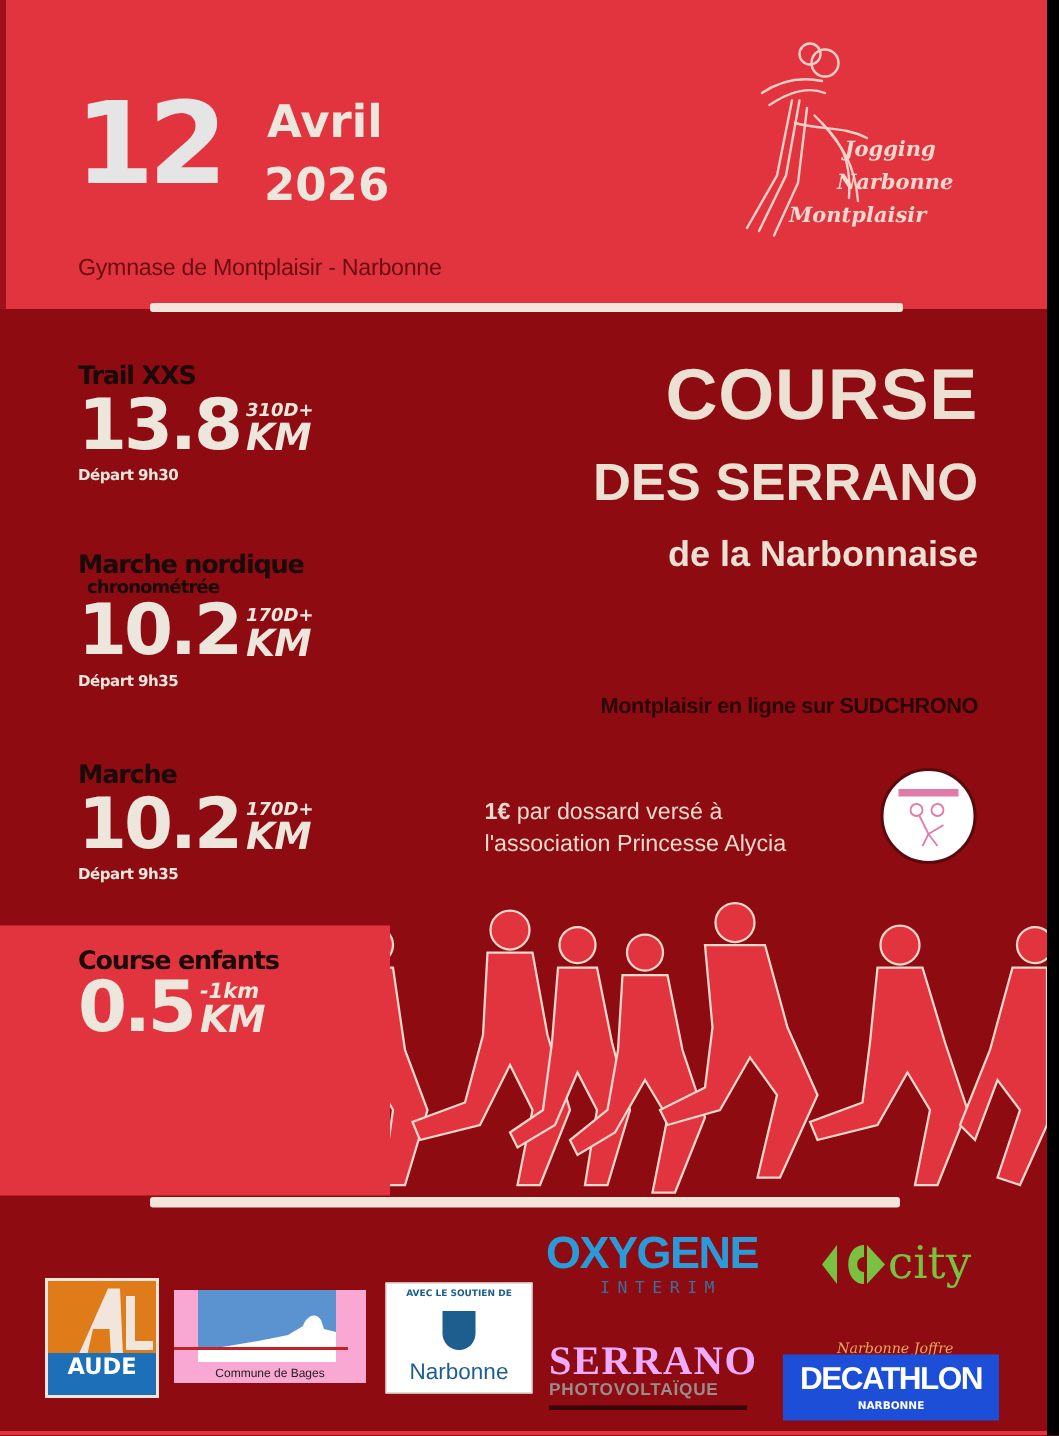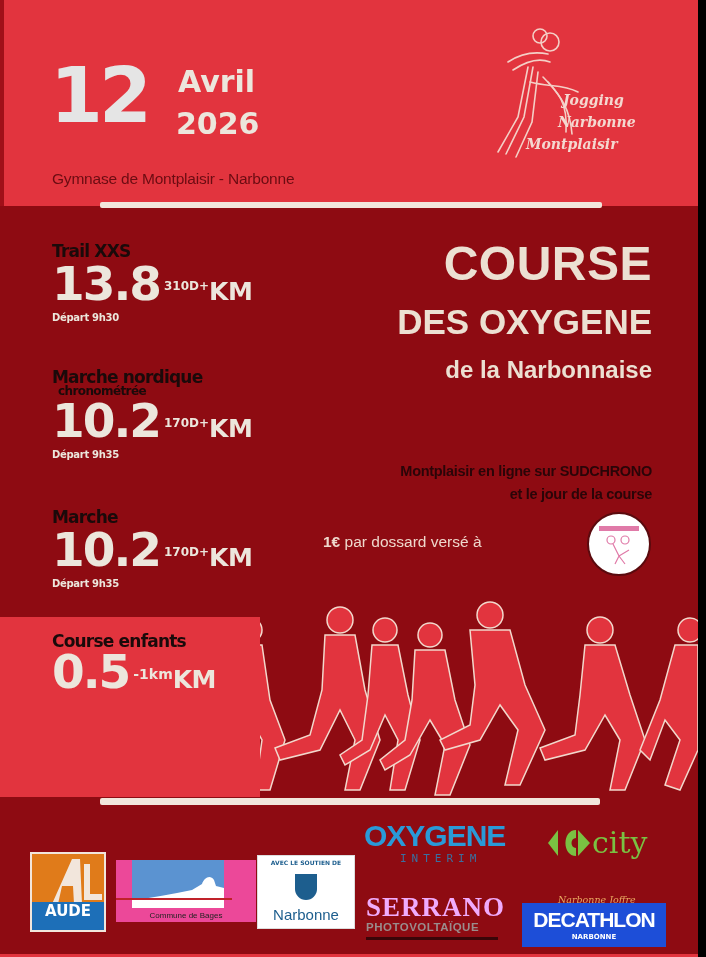--- a/index.html
+++ b/index.html
@@ -12,38 +12,38 @@
   .year { position:absolute; left:176px; top:108px; font-weight:bold; font-size:30px; line-height:32px; color:#ece6dc; }
   .venue { position:absolute; left:52px; top:170px; font-family:"Liberation Sans", sans-serif; font-size:15.5px; color:#6b0c12; letter-spacing:-0.2px; }
   .top-rule { position:absolute; left:100px; top:202px; width:502px; height:6px; background:#f2e6dc; border-radius:2px; }
   .club-logo { position:absolute; left:488px; top:22px; width:170px; height:150px; }
   .club-txt { position:absolute; font-family:"DejaVu Serif", serif; font-style:italic; font-weight:bold; color:#f4d8d0; font-size:14px; }
   .race { position:absolute; left:52px; }
   .race-name { font-family:"DejaVu Sans", sans-serif; font-weight:bold; font-size:17px; color:#1a0a0a; letter-spacing:-0.8px; line-height:18px; white-space:nowrap; }
   .race-sub { font-weight:bold; font-size:12px; color:#1a0a0a; line-height:11px; letter-spacing:-0.6px; margin-left:6px; }
   .dist-row { display:flex; align-items:flex-end; height:46px; }
   .dist { font-weight:bold; font-size:47px; line-height:44px; color:#ece6dc; letter-spacing:-2px; }
-  .dist-side { display:flex; flex-direction:row; margin-left:4px; margin-bottom:2px; }
+  .dist-side { display:flex; flex-direction:column; margin-left:4px; margin-bottom:2px;font-style:italic; }
   .elev { font-weight:bold; font-size:12px; line-height:13px; color:#ece6dc; }
   .km { font-weight:bold; font-size:25px; line-height:24px; color:#ece6dc; letter-spacing:-0.5px; }
   .depart { font-weight:bold; font-size:10px; color:#ece6dc; line-height:18px; margin-top:3px; letter-spacing:-0.3px; }
   .kids-box { position:absolute; left:0; top:617px; width:260px; height:180px; background:#e2343e; }
   .title1 { position:absolute; left:360px; top:234px; width:292px; text-align:right; font-family:"Liberation Sans", sans-serif; font-weight:bold; font-size:48px; line-height:60px; color:#ece0d2; letter-spacing:0.5px; }
   .title2 { position:absolute; left:330px; top:302px; width:322px; text-align:right; font-family:"Liberation Sans", sans-serif; font-weight:bold; font-size:35px; line-height:40px; color:#ece0d2; }
   .title3 { position:absolute; left:330px; top:355px; width:322px; text-align:right; font-family:"Liberation Sans", sans-serif; font-weight:bold; font-size:24px; line-height:30px; color:#ece0d2; }
   .inscr { position:absolute; left:310px; top:460px; width:342px; text-align:right; font-family:"Liberation Sans", sans-serif; font-size:14.5px; line-height:23px; color:#2a0508; font-weight:bold; letter-spacing:-0.3px; }
   .charity { position:absolute; left:323px; top:531px; font-family:"Liberation Sans", sans-serif; font-size:15.5px; line-height:21px; color:#efd8cc; }
   .charity b { color:#efd8cc; }
   .charity-logo { position:absolute; left:587px; top:512px; width:60px; height:60px; border-radius:50%; background:#fff; border:2px solid #5a0a0e; }
   .runners { position:absolute; left:0; top:590px; width:698px; height:220px; }
   .bottom-rule { position:absolute; left:100px; top:798px; width:500px; height:7px; background:#f2e6dc; border-radius:2px; }
   .sponsor { position:absolute; }
   .aude { left:30px; top:852px; width:72px; height:76px; background:#e07b1a; border:2px solid #f2e6dc; }
   .aude-band { position:absolute; left:0; bottom:0; width:100%; height:28px; background:#1d6fb8; color:#fff; font-weight:bold; font-size:15px; text-align:center; line-height:18px; }
-  .bages { left:116px; top:860px; width:140px; height:62px; background:#ec4899; }
+  .bages { left:116px; top:860px; width:128px; height:62px; background:#f9a8d4; }
   .bages-sky { position:absolute; left:16px; top:0; width:92px; height:48px; background:#5b93d1; }
   .bages-line { position:absolute; left:0; top:38px; width:116px; height:2px; background:#c0222a; }
   .bages-txt { position:absolute; left:0; bottom:2px; width:100%; text-align:center; font-family:"Liberation Sans", sans-serif; font-size:8px; color:#222; }
   .narb { left:257px; top:855px; width:96px; height:72px; background:#fff; border:1px solid #ddd; }
   .narb-top { position:absolute; left:0; top:3px; width:100%; text-align:center; font-size:6px; font-weight:bold; color:#1d5e8e; }
   .narb-name { position:absolute; left:0; top:50px; width:100%; text-align:center; font-family:"Liberation Sans", sans-serif; font-size:15px; color:#1d5e8e; }
   .narb-shield { position:absolute; left:37px; top:18px; width:22px; height:26px; background:#1d5e8e; border-radius:0 0 11px 11px; }
   .oxygene { left:364px; top:820px; width:130px; height:60px; }
   .oxy-main { font-family:"Liberation Sans", sans-serif; font-weight:bold; font-size:30px; color:#2a9ad8; letter-spacing:-1px; line-height:32px; }
   .oxy-sub { font-family:"DejaVu Sans Mono", monospace; font-size:11px; color:#3a70a0; letter-spacing:5px; margin-left:36px; }
@@ -164,30 +164,30 @@
     <div class="dist-row" style="height:44px">
       <span class="dist">0.5</span>
       <div class="dist-side">
         <span class="elev" style="font-size:14px">-1km</span>
         <span class="km">KM</span>
       </div>
     </div>
   </div>
 
   <div class="title1">COURSE</div>
-  <div class="title2">DES OXYGENE</div>
+  <div class="title2">DES SERRANO</div>
   <div class="title3">de la Narbonnaise</div>
 
   <div class="inscr">
     <div>Montplaisir en ligne sur SUDCHRONO</div>
-    <div>et le jour de la course</div>
   </div>
 
   <div class="charity">
     <div><b>1€</b><span> par dossard versé à</span></div>
+    <div>l'association Princesse Alycia</div>
   </div>
   <div class="charity-logo">
     <svg width="60" height="60" viewBox="0 0 60 60">
       <rect x="10" y="12" width="40" height="5" fill="#e07aa8"></rect>
       <g fill="none" stroke="#e07aa8" stroke-width="1.2">
         <circle cx="22" cy="26" r="4"></circle>
           <circle cx="36" cy="26" r="4"></circle>
         <path d="M24 30 L30 42 L26 50 M30 42 L40 36 M30 42 L36 50"></path>
       </g>
     </svg>

